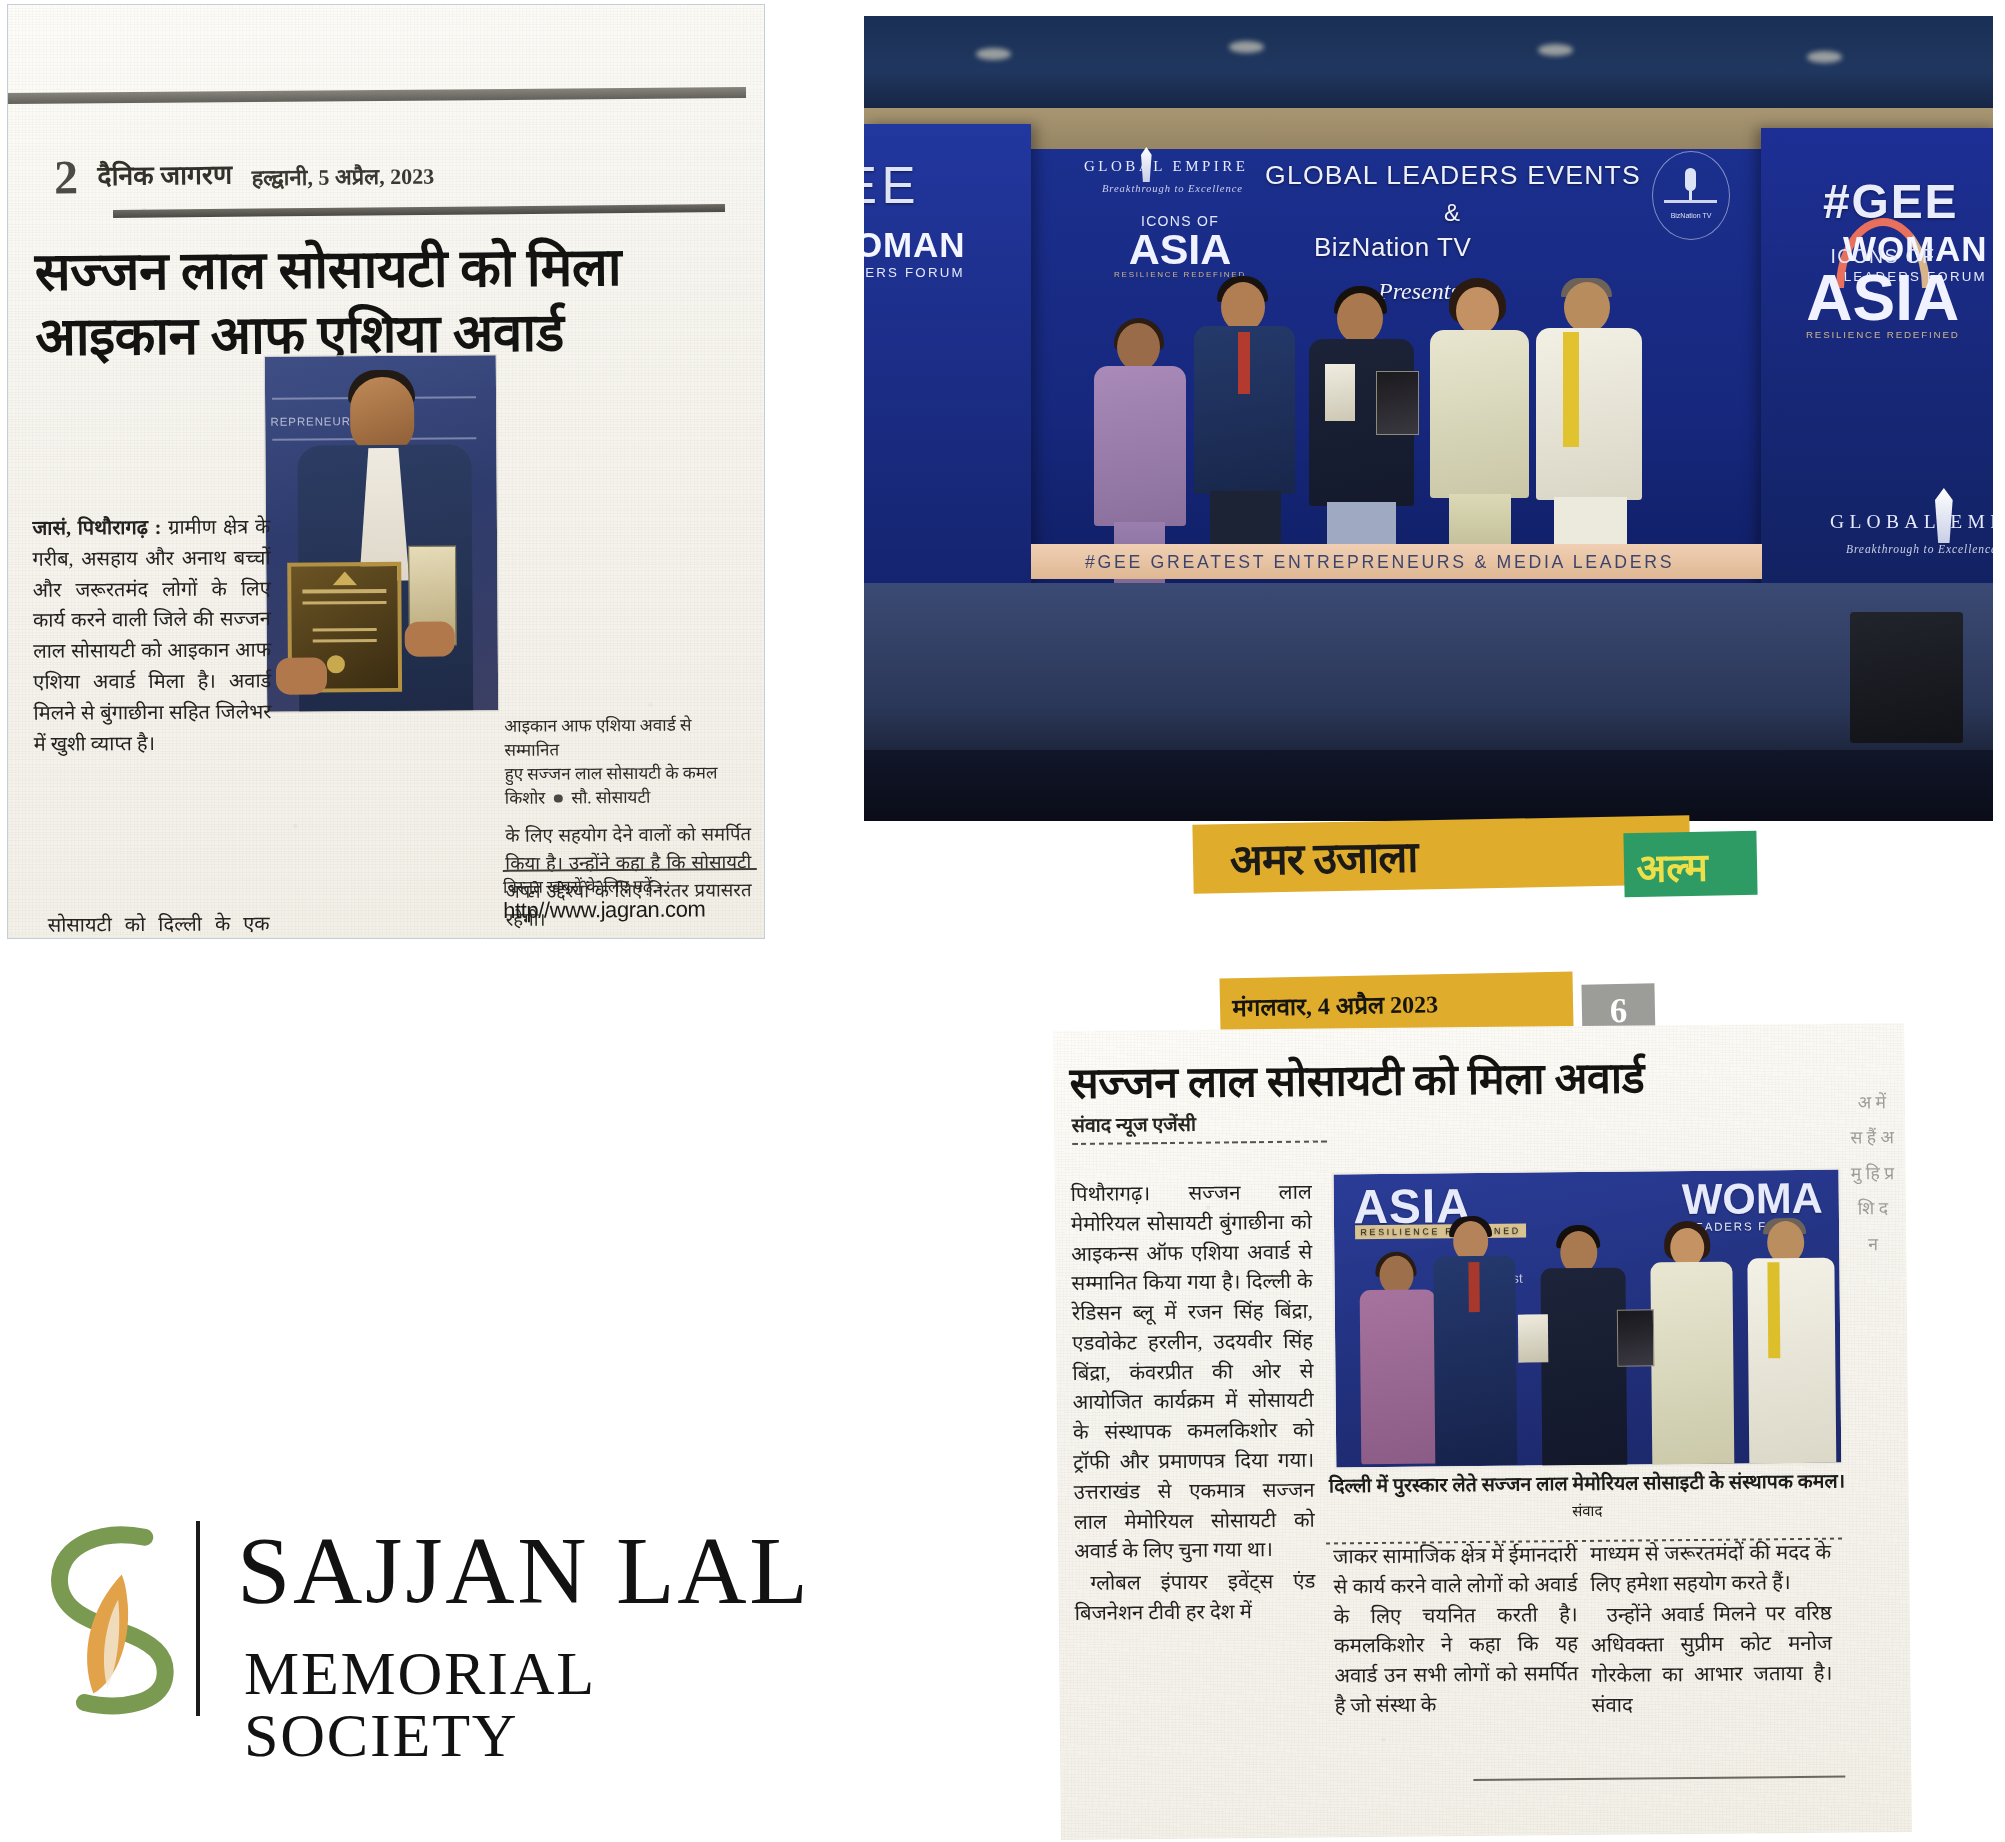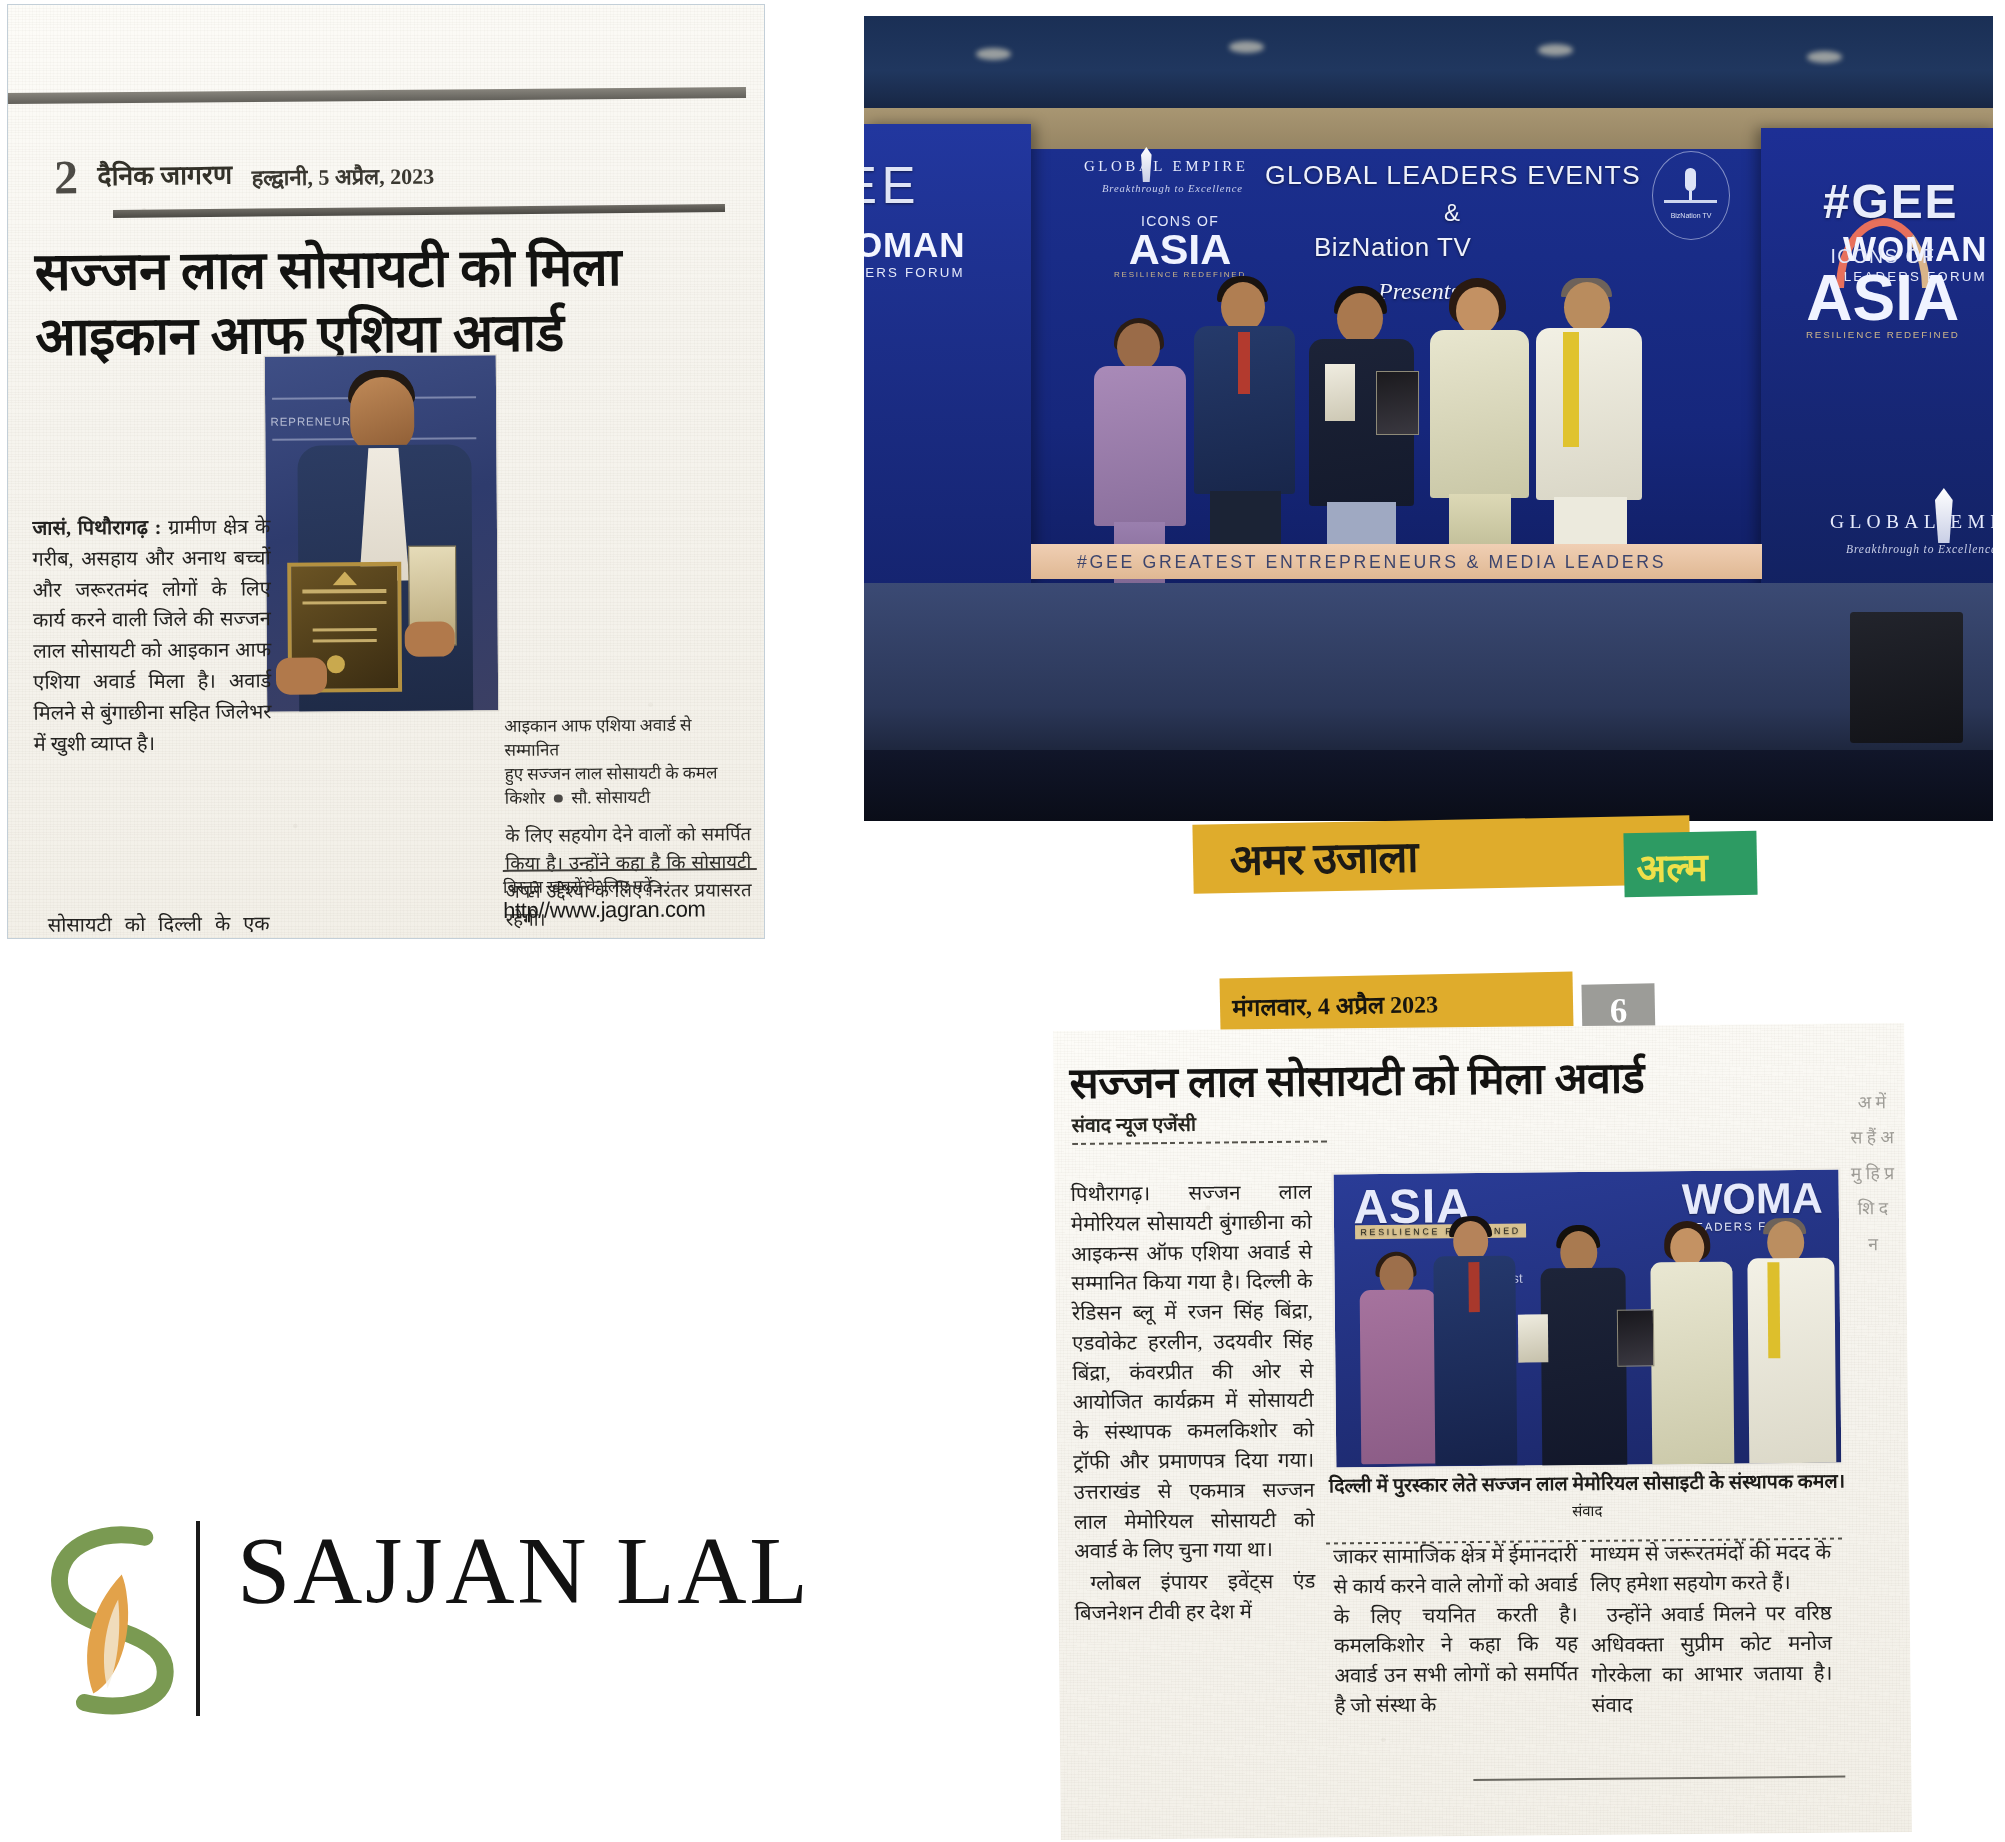--- a/index.html
+++ b/index.html
@@ -267,21 +267,21 @@
   }
   #ev-biz .mic{position:absolute;left:32px;top:16px;width:10.6px;height:23px;border-radius:5.3px;background:#dde3f7;}
   #ev-biz .stand{position:absolute;left:36px;top:39px;width:2.7px;height:12.4px;background:#dde3f7;}
   #ev-biz .wave{position:absolute;left:10.6px;top:48px;width:53px;height:2.7px;background:#cdd5ee;}
   #ev-biz .bn{position:absolute;left:0;right:0;top:60px;text-align:center;font-size:7px;color:#dbe1f4;font-family:"Liberation Sans",sans-serif;}
   .ev-strip{
     position:absolute;left:167px;top:528px;width:731px;height:35px;
     background:linear-gradient(180deg,#f0cfb4,#dfb893);
   }
   .ev-strip span{
-    position:absolute;left:46px;top:8px;font-family:"Liberation Sans",sans-serif;
+    position:absolute;left:54px;top:8px;font-family:"Liberation Sans",sans-serif;
     font-size:17.7px;color:#2a3767;letter-spacing:2.7px;white-space:nowrap;opacity:.9;
   }
   
   .pr{position:absolute;}
   .pr .hd{position:absolute;border-radius:50%;}
   .pr .bd{position:absolute;border-radius:14px 14px 3.5px 3.5px;}
   .pr .lg{position:absolute;}
   #p1{left:223px;top:307px;} 
   #p1 .hd{left:30px;top:0;width:43px;height:48px;background:#9a6b48;}
   #p1 .hair{position:absolute;left:26.6px;top:-5.3px;width:50px;height:32px;border-radius:25px 25px 5.3px 5.3px;background:#2b1d14;}
@@ -711,16 +711,17 @@
   <div id="logo">
     <div class="mark">
       <svg viewBox="0 0 170 216" width="151" height="192" aria-hidden="true">
         <path d="M118 16 C70 6, 24 24, 22 62 C20 100, 62 112, 92 122 C124 133, 146 148, 140 176 C134 202, 92 212, 50 202" fill="none" stroke="#7a9a52" stroke-width="19" stroke-linecap="round"></path>
         <path d="M92 58 C56 96, 44 148, 60 192 C88 176, 104 128, 98 84 C97 74, 95 65, 92 58 Z" fill="#e2a24a"></path>
         <path d="M88 86 C72 116, 68 156, 76 186 C86 164, 92 126, 88 86 Z" fill="#f4efe2" opacity=".75"></path>
       </svg>
     </div>
     <div class="divider"></div>
     <div class="t1">SAJJAN LAL</div>
+    <div class="t2">MEMORIAL SOCIETY</div>
   </div>
 
 </div>
 
 
 </body></html>

